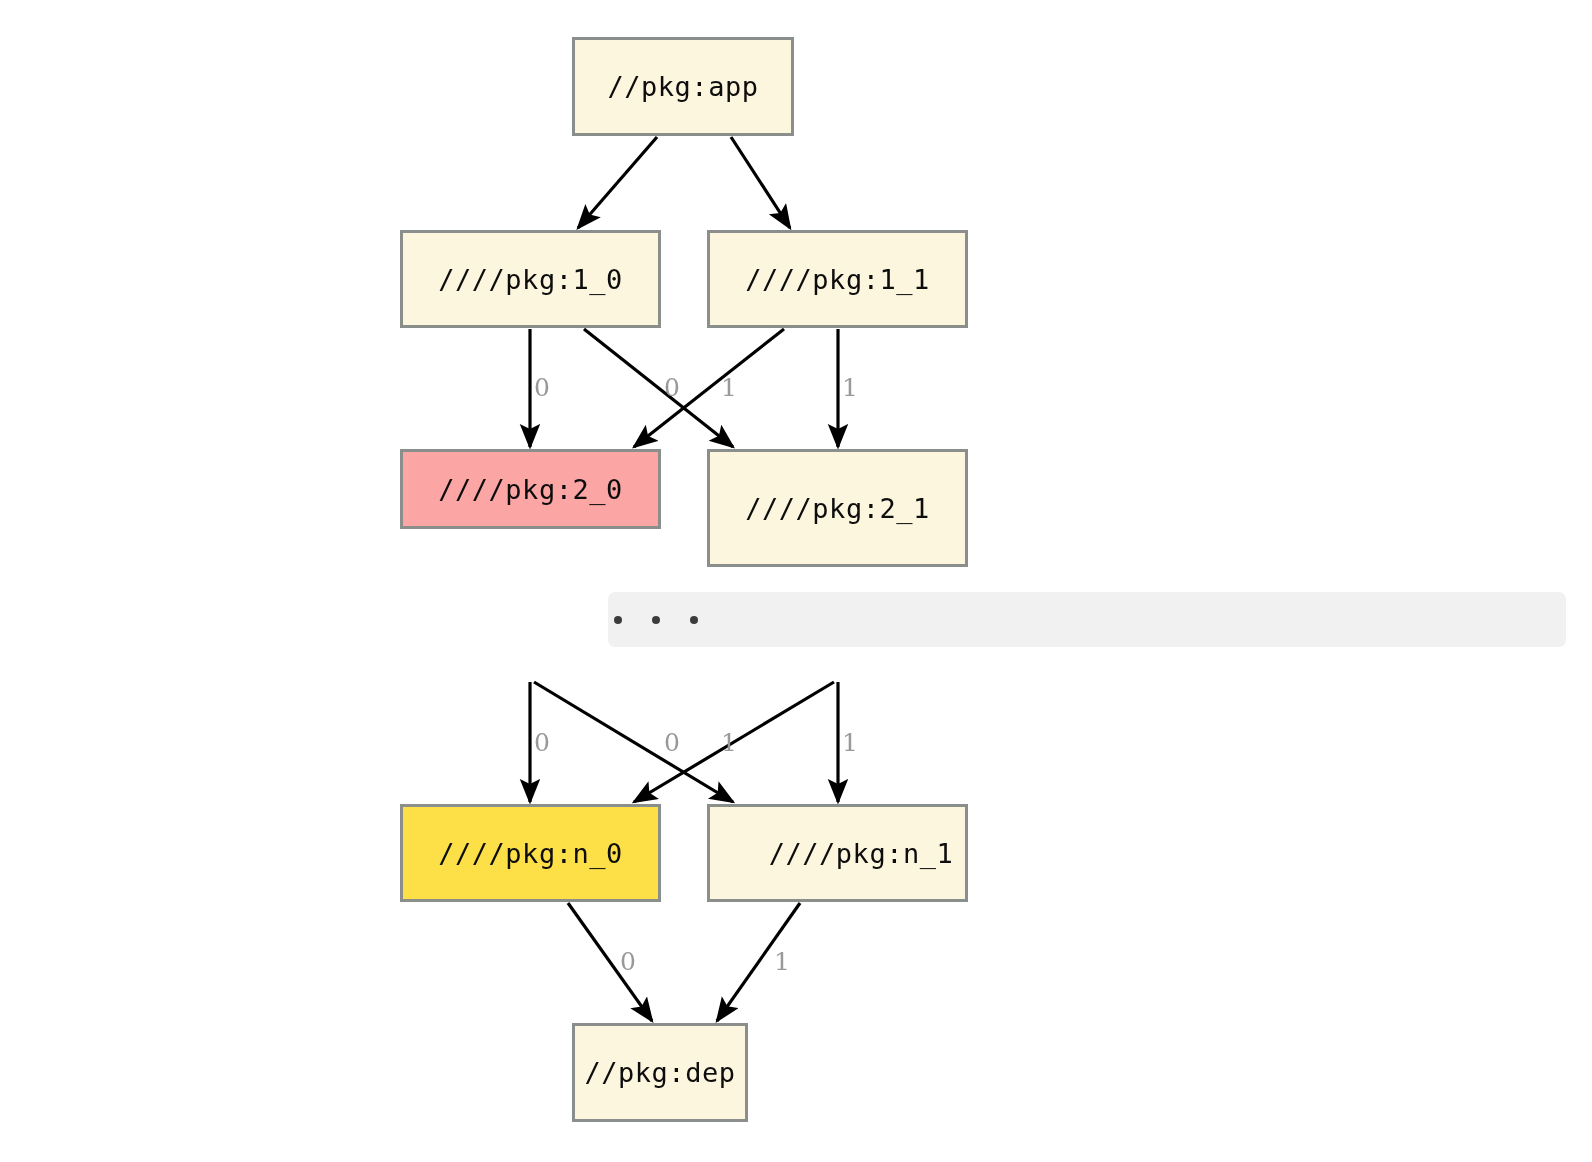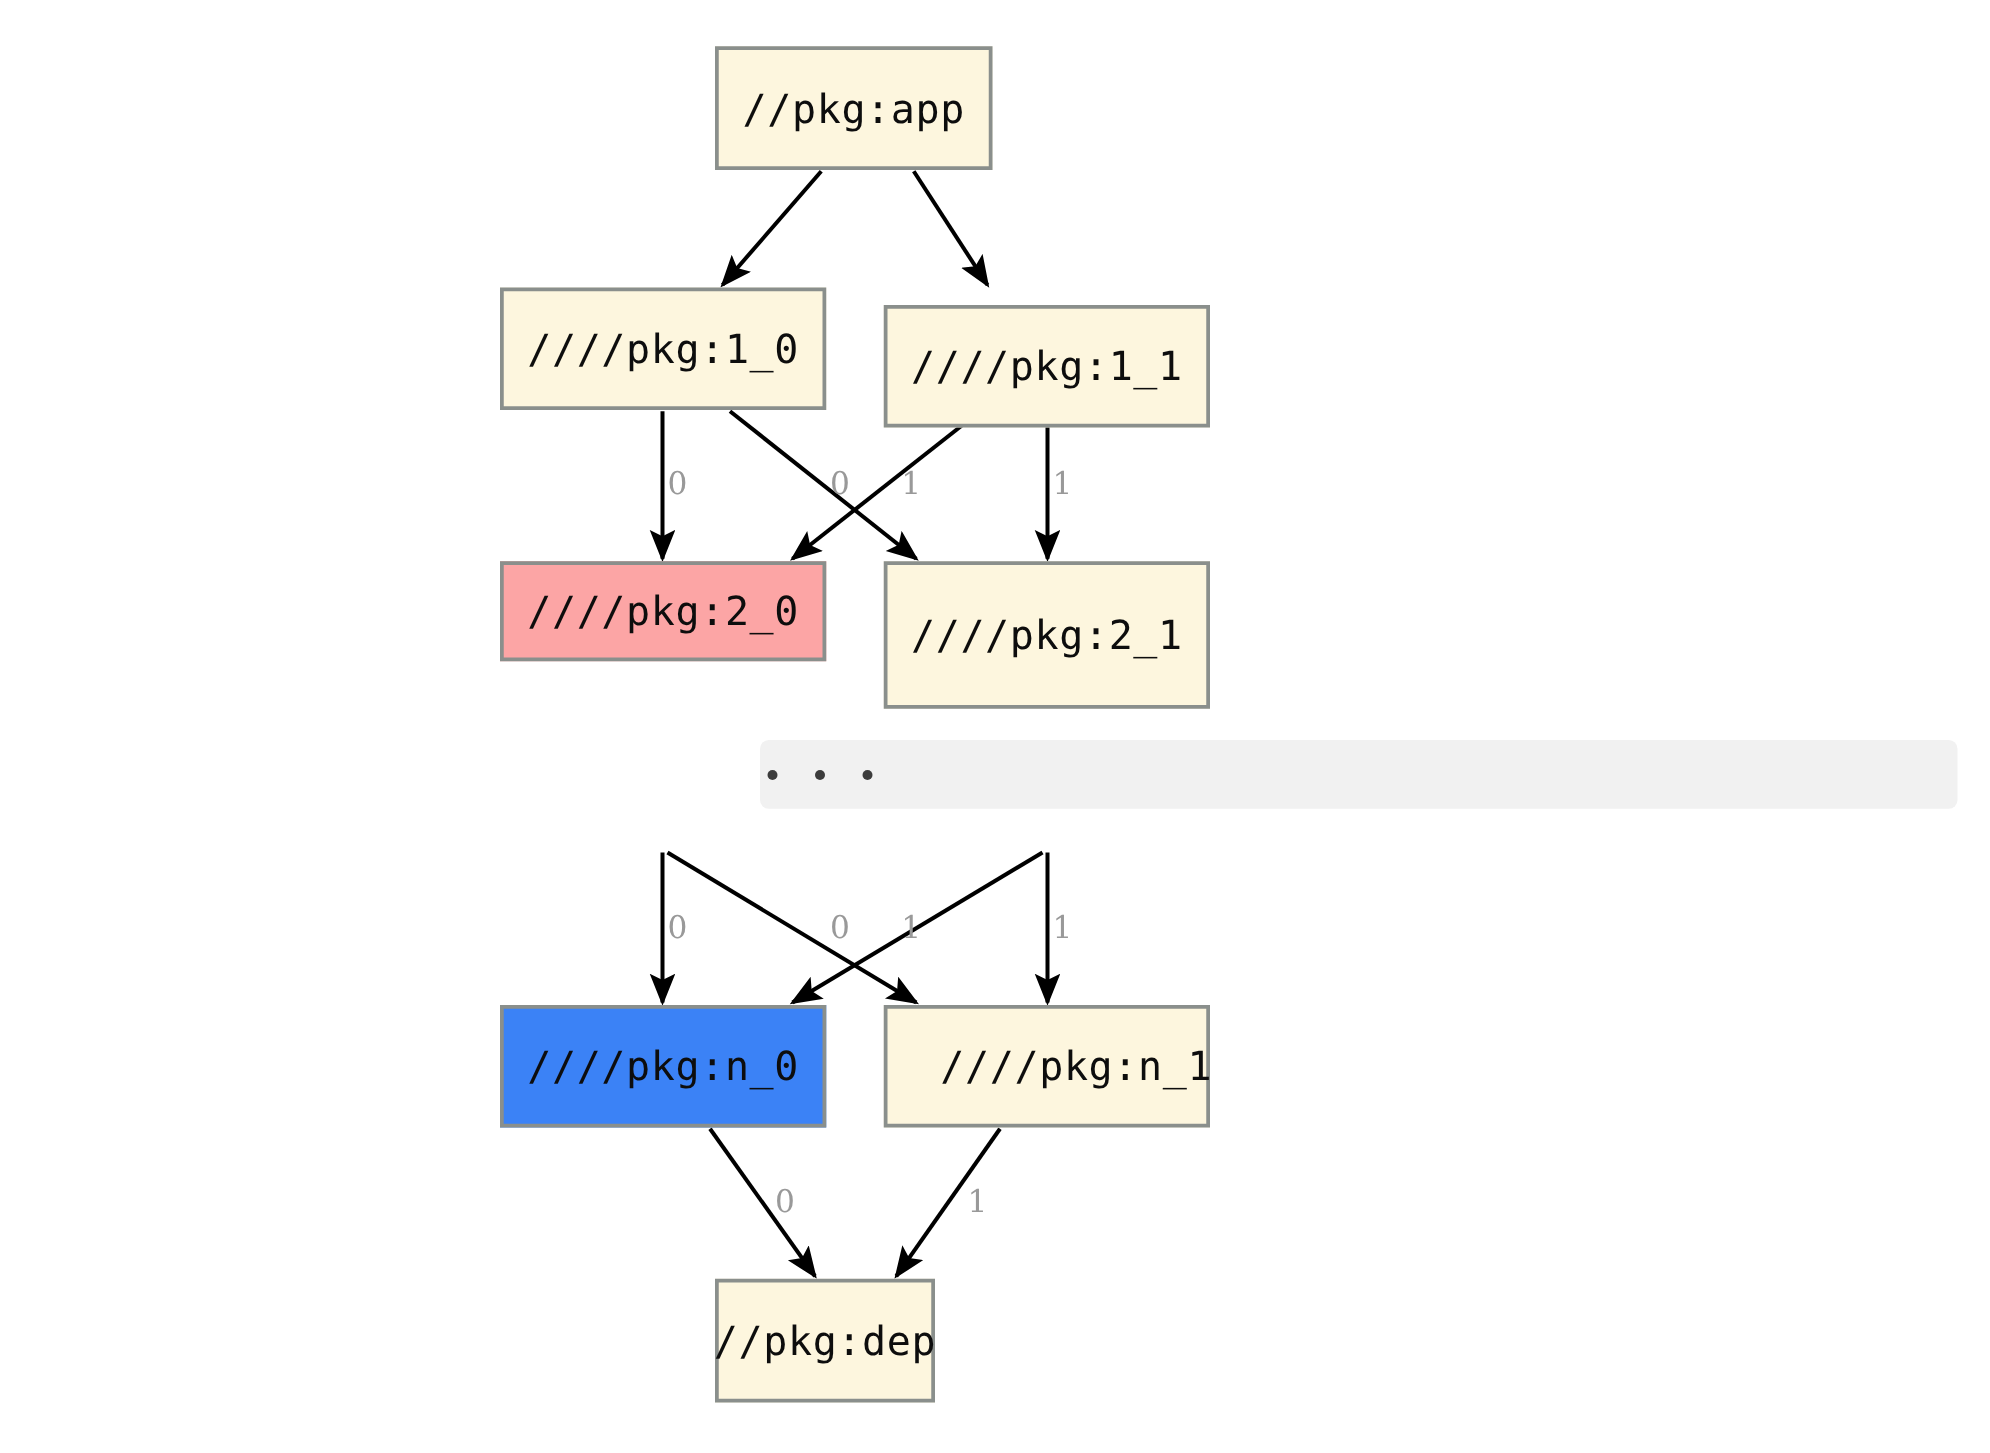--- a/index.html
+++ b/index.html
@@ -32,21 +32,21 @@
     position: absolute;
     box-sizing: border-box;
     background: #fdf6de;
     border: 3px solid #8a8f8c;
     display: flex;
     align-items: center;
     justify-content: center;
   }
   .node-label {
     font-family: "DejaVu Sans Mono", "Liberation Mono", monospace;
-    font-size: 32px;
+    font-size: 27px;
     color: #0d0d0d;
     letter-spacing: 0.5px;
     white-space: nowrap;
     user-select: none;
   }
   .elision-band {
     position: absolute;
     background: #f1f1f1;
     border-radius: 7px;
     display: flex;
@@ -101,30 +101,30 @@
       </g>
   </svg>
 
   <div id="nodes-group">
       <div class="node-box" style="left: 572px; top: 37px; width: 222px; height: 99px; background: rgb(253, 246, 222); border-color: rgb(138, 143, 140);">
         <span class="node-label">//pkg:app</span>
       </div>
       <div class="node-box" style="left: 400px; top: 230px; width: 261px; height: 98px; background: rgb(253, 246, 222); border-color: rgb(138, 143, 140);">
         <span class="node-label">////pkg:1_0</span>
       </div>
-      <div class="node-box" style="left: 707px; top: 230px; width: 261px; height: 98px; background: rgb(253, 246, 222); border-color: rgb(138, 143, 140); margin-top: 14px;">
+      <div class="node-box" style="left: 707px; top: 230px; width: 261px; height: 98px; background: rgb(253, 246, 222); border-color: rgb(138, 143, 140);">
         <span class="node-label">////pkg:1_1</span>
       </div>
       <div class="node-box" style="left: 400px; top: 449px; width: 261px; height: 80px; background: #fca5a5; border-color: rgb(138, 143, 140);">
         <span class="node-label">////pkg:2_0</span>
       </div>
       <div class="node-box" style="left: 707px; top: 449px; width: 261px; height: 118px; background: rgb(253, 246, 222); border-color: rgb(138, 143, 140);">
         <span class="node-label">////pkg:2_1</span>
       </div>
-      <div class="node-box" style="left: 400px; top: 804px; width: 261px; height: 98px; background: #3b82f6; border-color: rgb(138, 143, 140);">
+      <div class="node-box" style="left: 400px; top: 804px; width: 261px; height: 98px; background: #fde047; border-color: rgb(138, 143, 140);">
         <span class="node-label">////pkg:n_0</span>
       </div>
       <div class="node-box" style="left: 707px; top: 804px; width: 261px; height: 98px; background: rgb(253, 246, 222); border-color: rgb(138, 143, 140); padding-left: 47px;">
         <span class="node-label">////pkg:n_1</span>
       </div>
       <div class="node-box" style="left: 572px; top: 1023px; width: 176px; height: 99px; background: rgb(253, 246, 222); border-color: rgb(138, 143, 140);">
         <span class="node-label">//pkg:dep</span>
       </div>
     </div>
 

